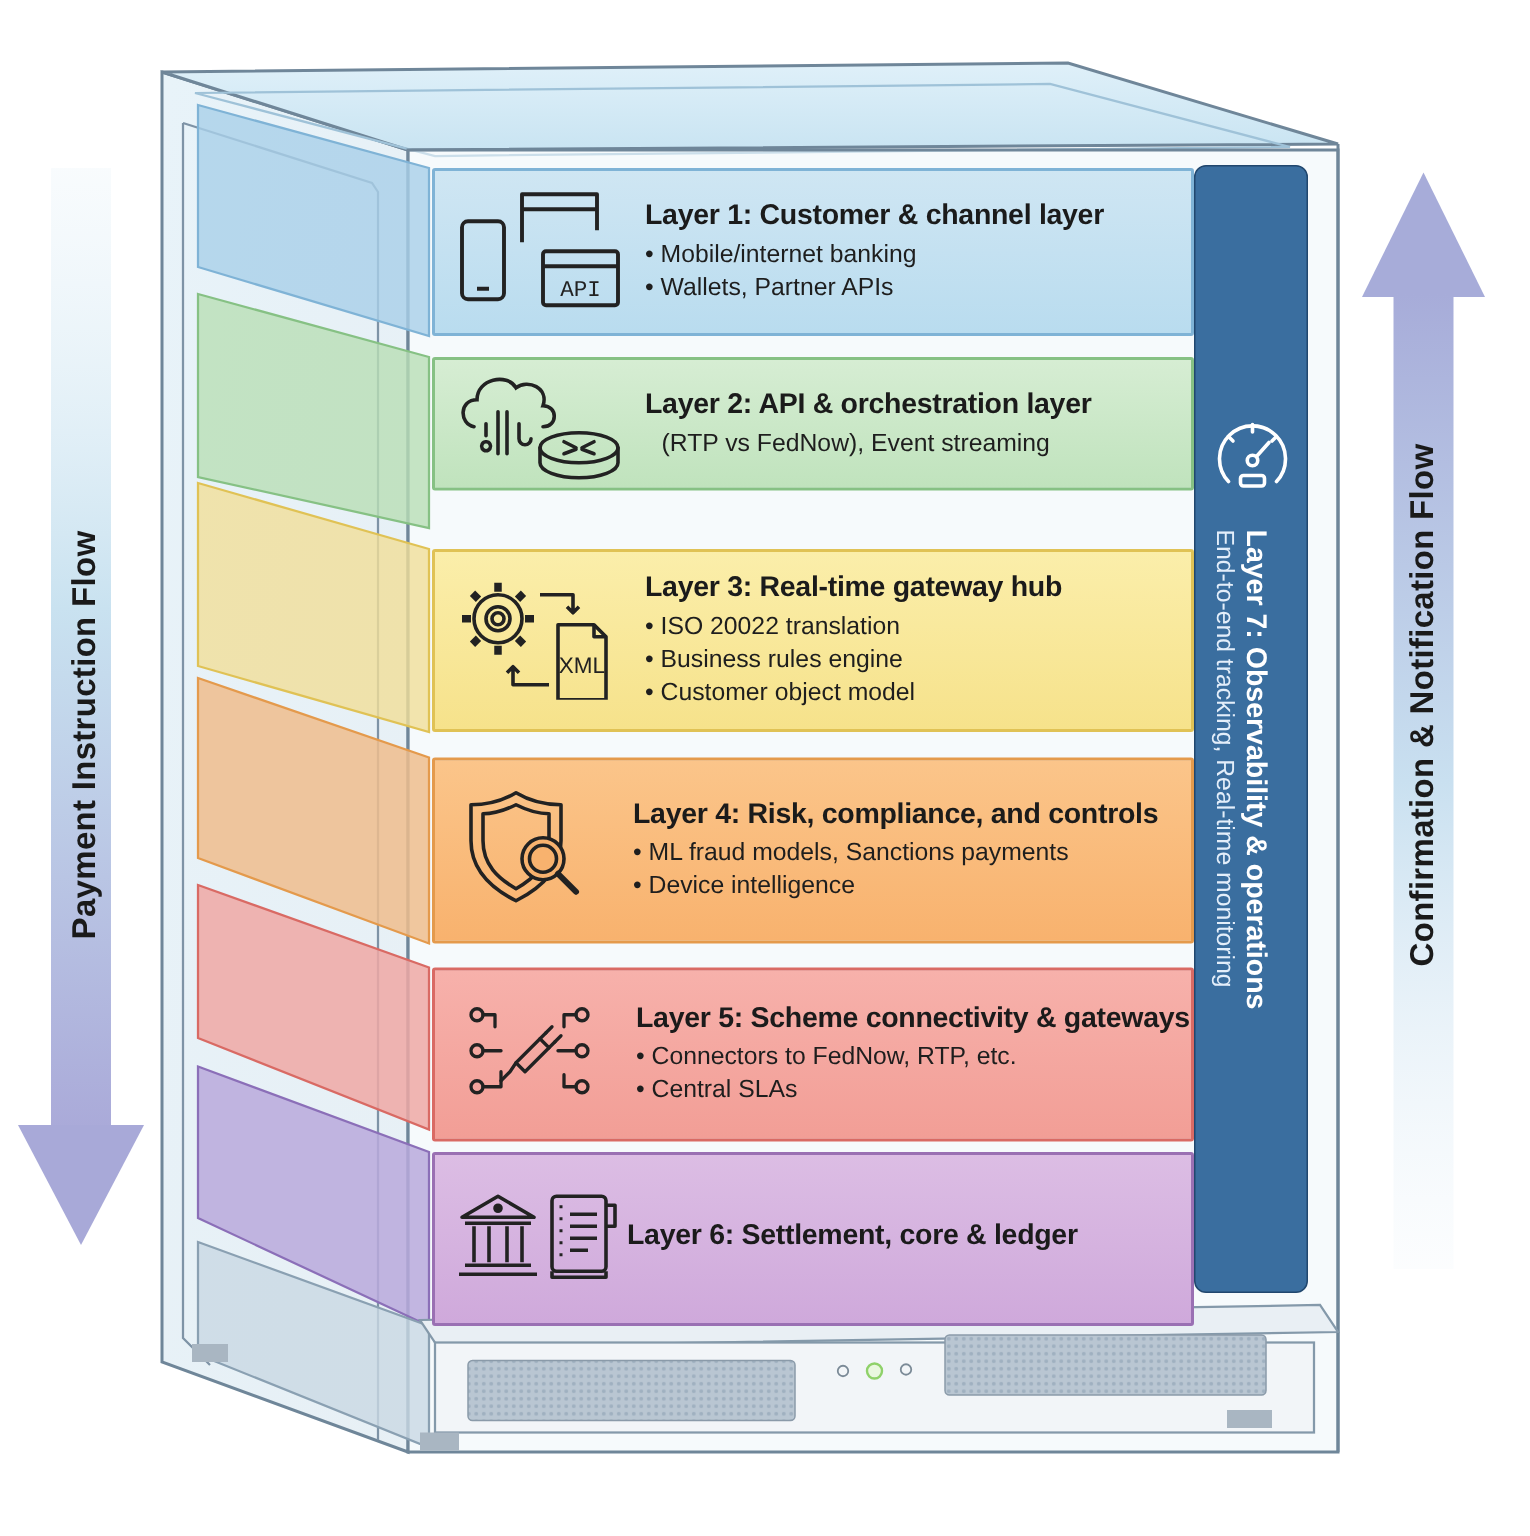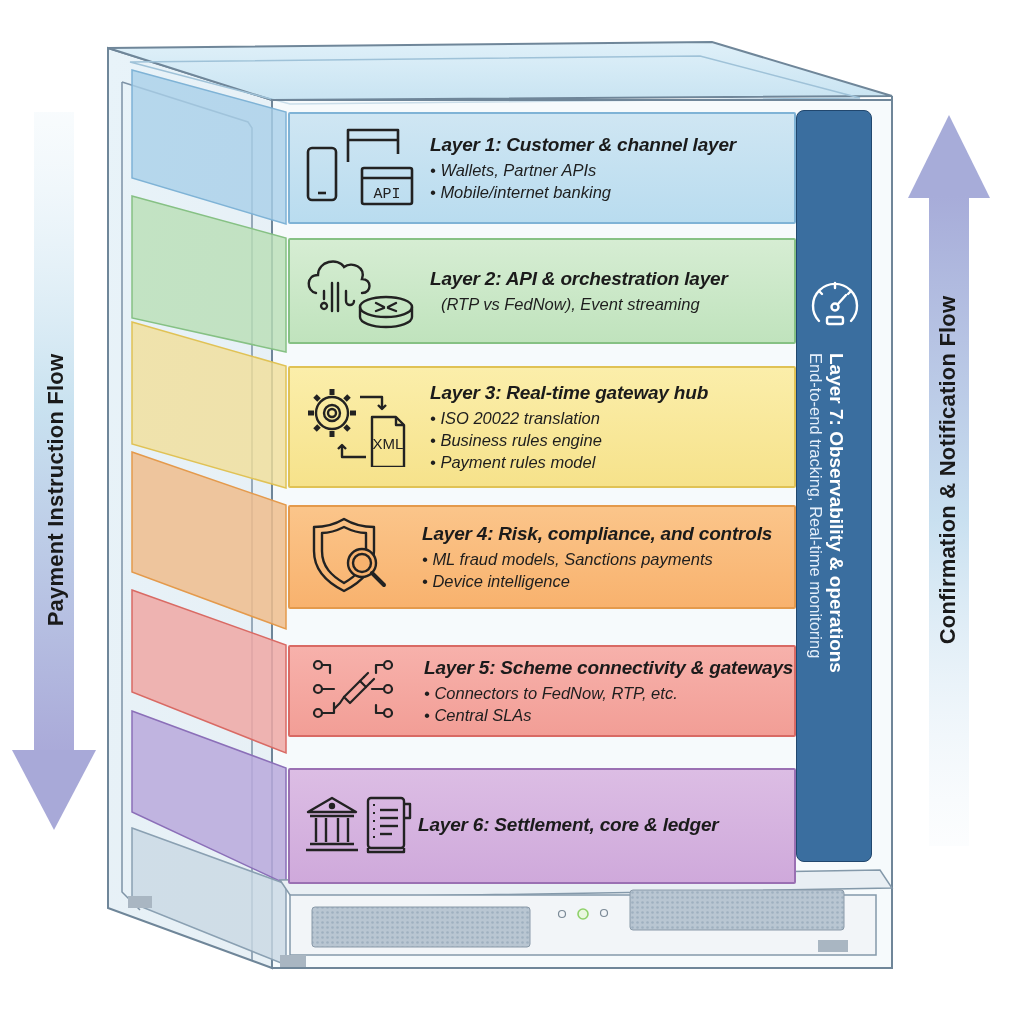--- a/index.html
+++ b/index.html
@@ -11,32 +11,32 @@
 
   
   .flow-label { position:absolute; font-weight:bold; font-size:22px; color:#1a1a1a; white-space:nowrap;
                 font-family:"Liberation Sans", sans-serif; letter-spacing:0.2px; }
   #flow-left-label { left:56px; top:490px; transform:translate(-50%,-50%) rotate(-90deg); }
   #flow-right-label { left:948px; top:470px; transform:translate(-50%,-50%) rotate(-90deg); }
 
   
   .layer { position:absolute; left:288px; width:508px; box-sizing:border-box; border-radius:2px; }
   .layer .icon { position:absolute; left:14px; top:50%; transform:translateY(-50%); }
-  .layer .text { position:absolute; left:140px; top:50%; transform:translateY(-50%);font-style:italic; }
+  .layer .text { position:absolute; left:140px; top:50%; transform:translateY(-50%); }
   .layer h3 { margin:0 0 3px 0; font-size:19px; font-weight:bold; color:#1b1b1b; white-space:nowrap; letter-spacing:-0.2px; }
   .layer ul { margin:0; padding:0; list-style:none; }
   .layer li { font-size:16.5px; color:#1e1e1e; line-height:22px; white-space:nowrap; }
   .layer li.bullet::before { content:"• "; }
   .layer li.cont { padding-left:11px; }
 
   #layer-1 { top:112px; height:112px; background:linear-gradient(180deg,#cfe6f3,#b9dcef); border:2px solid #7fb3d6; }
-  #layer-2 { top:238px; height:106px; background:linear-gradient(180deg,#d6edd3,#c0e3bd); border:2px solid #86c184; }
+  #layer-2 { top:238px; height:89px; background:linear-gradient(180deg,#d6edd3,#c0e3bd); border:2px solid #86c184; }
   #layer-3 { top:366px; height:122px; background:linear-gradient(180deg,#fbeeaa,#f6e28b); border:2px solid #e0c255; }
-  #layer-4 { top:505px; height:104px; background:linear-gradient(180deg,#fbc58a,#f8b26e); border:2px solid #e49a4c; }
-  #layer-5 { top:645px; height:92px; background:linear-gradient(180deg,#f7b1ab,#f29e96); border:2px solid #d96a64; }
+  #layer-4 { top:505px; height:124px; background:linear-gradient(180deg,#fbc58a,#f8b26e); border:2px solid #e49a4c; }
+  #layer-5 { top:645px; height:116px; background:linear-gradient(180deg,#f7b1ab,#f29e96); border:2px solid #d96a64; }
   #layer-6 { top:768px; height:116px; background:linear-gradient(180deg,#dcbde4,#cfa9db); border:2px solid #9a70b3; }
   #layer-6 .text { left:128px; }
 
   
   #layer-7 { position:absolute; left:796px; top:110px; width:76px; height:752px; background:#3a6e9f;
              border:1.5px solid #21476e; border-radius:8px; box-sizing:border-box; }
   #layer-7 .gauge { position:absolute; left:12px; top:166px; }
   #layer-7-title { position:absolute; left:50px; top:242px; transform-origin:0 0; transform:rotate(90deg);
                    color:#ffffff; font-weight:bold; font-size:19px; white-space:nowrap; }
   #layer-7-desc { position:absolute; left:28px; top:242px; transform-origin:0 0; transform:rotate(90deg);
@@ -129,22 +129,22 @@
       <path d="M44 38 V6 H94 V30"></path>
       <line x1="44" y1="16" x2="94" y2="16"></line>
       <rect x="58" y="44" width="50" height="36" rx="2"></rect>
       <line x1="58" y1="54" x2="108" y2="54"></line>
       <text x="83" y="74" font-size="15" font-family="Liberation Mono, monospace" text-anchor="middle" fill="#222" stroke="none">API</text>
     </svg>
   </span>
   <div class="text">
     <h3>Layer 1: Customer &amp; channel layer</h3>
     <ul>
+      <li class="bullet">Mobile/internet banking</li>
       <li class="bullet">Wallets, Partner APIs</li>
-      <li class="bullet">Mobile/internet banking</li>
     </ul>
   </div>
 </div>
 
 <div class="layer" id="layer-2">
   <span class="icon">
     <svg width="112" height="84" viewBox="0 0 112 84" fill="none" stroke="#222" stroke-width="2.4" stroke-linecap="round">
       <path d="M12 46 C2 44 2 28 14 28 C14 14 34 10 40 20 C48 14 62 20 58 32 C68 32 68 46 58 46"></path>
       <path d="M20 44 V52 M20 56 a3 3 0 1 0 0.1 0"></path>
       <path d="M28 36 V64 M34 36 V64"></path>
@@ -183,21 +183,21 @@
       <path d="M92 34 V42 H100"></path>
       <text x="84" y="66" font-size="15" font-family="Liberation Sans, sans-serif" text-anchor="middle" fill="#222" stroke="none">XML</text>
       <path d="M62 74 H38 V62 M34 66 L38 62 L42 66"></path>
     </svg>
   </span>
   <div class="text">
     <h3>Layer 3: Real-time gateway hub</h3>
     <ul>
       <li class="bullet">ISO 20022 translation</li>
       <li class="bullet">Business rules engine</li>
-      <li class="bullet">Payment rules model</li>
+      <li class="bullet">Customer object model</li>
     </ul>
   </div>
 </div>
 
 <div class="layer" id="layer-4">
   <span class="icon">
     <svg width="112" height="84" viewBox="0 0 112 84" fill="none" stroke="#222" stroke-width="2.4" stroke-linejoin="round">
       <path d="M40 6 C50 12 60 14 70 14 V38 C70 58 56 70 40 78 C24 70 10 58 10 38 V14 C20 14 30 12 40 6 Z"></path>
       <path d="M40 14 C48 18 55 20 62 20 V38 C62 54 52 63 40 70 C28 63 18 54 18 38 V20 C25 20 32 18 40 14 Z"></path>
       <circle cx="58" cy="50" r="14" fill="#f8b26e"></circle>

